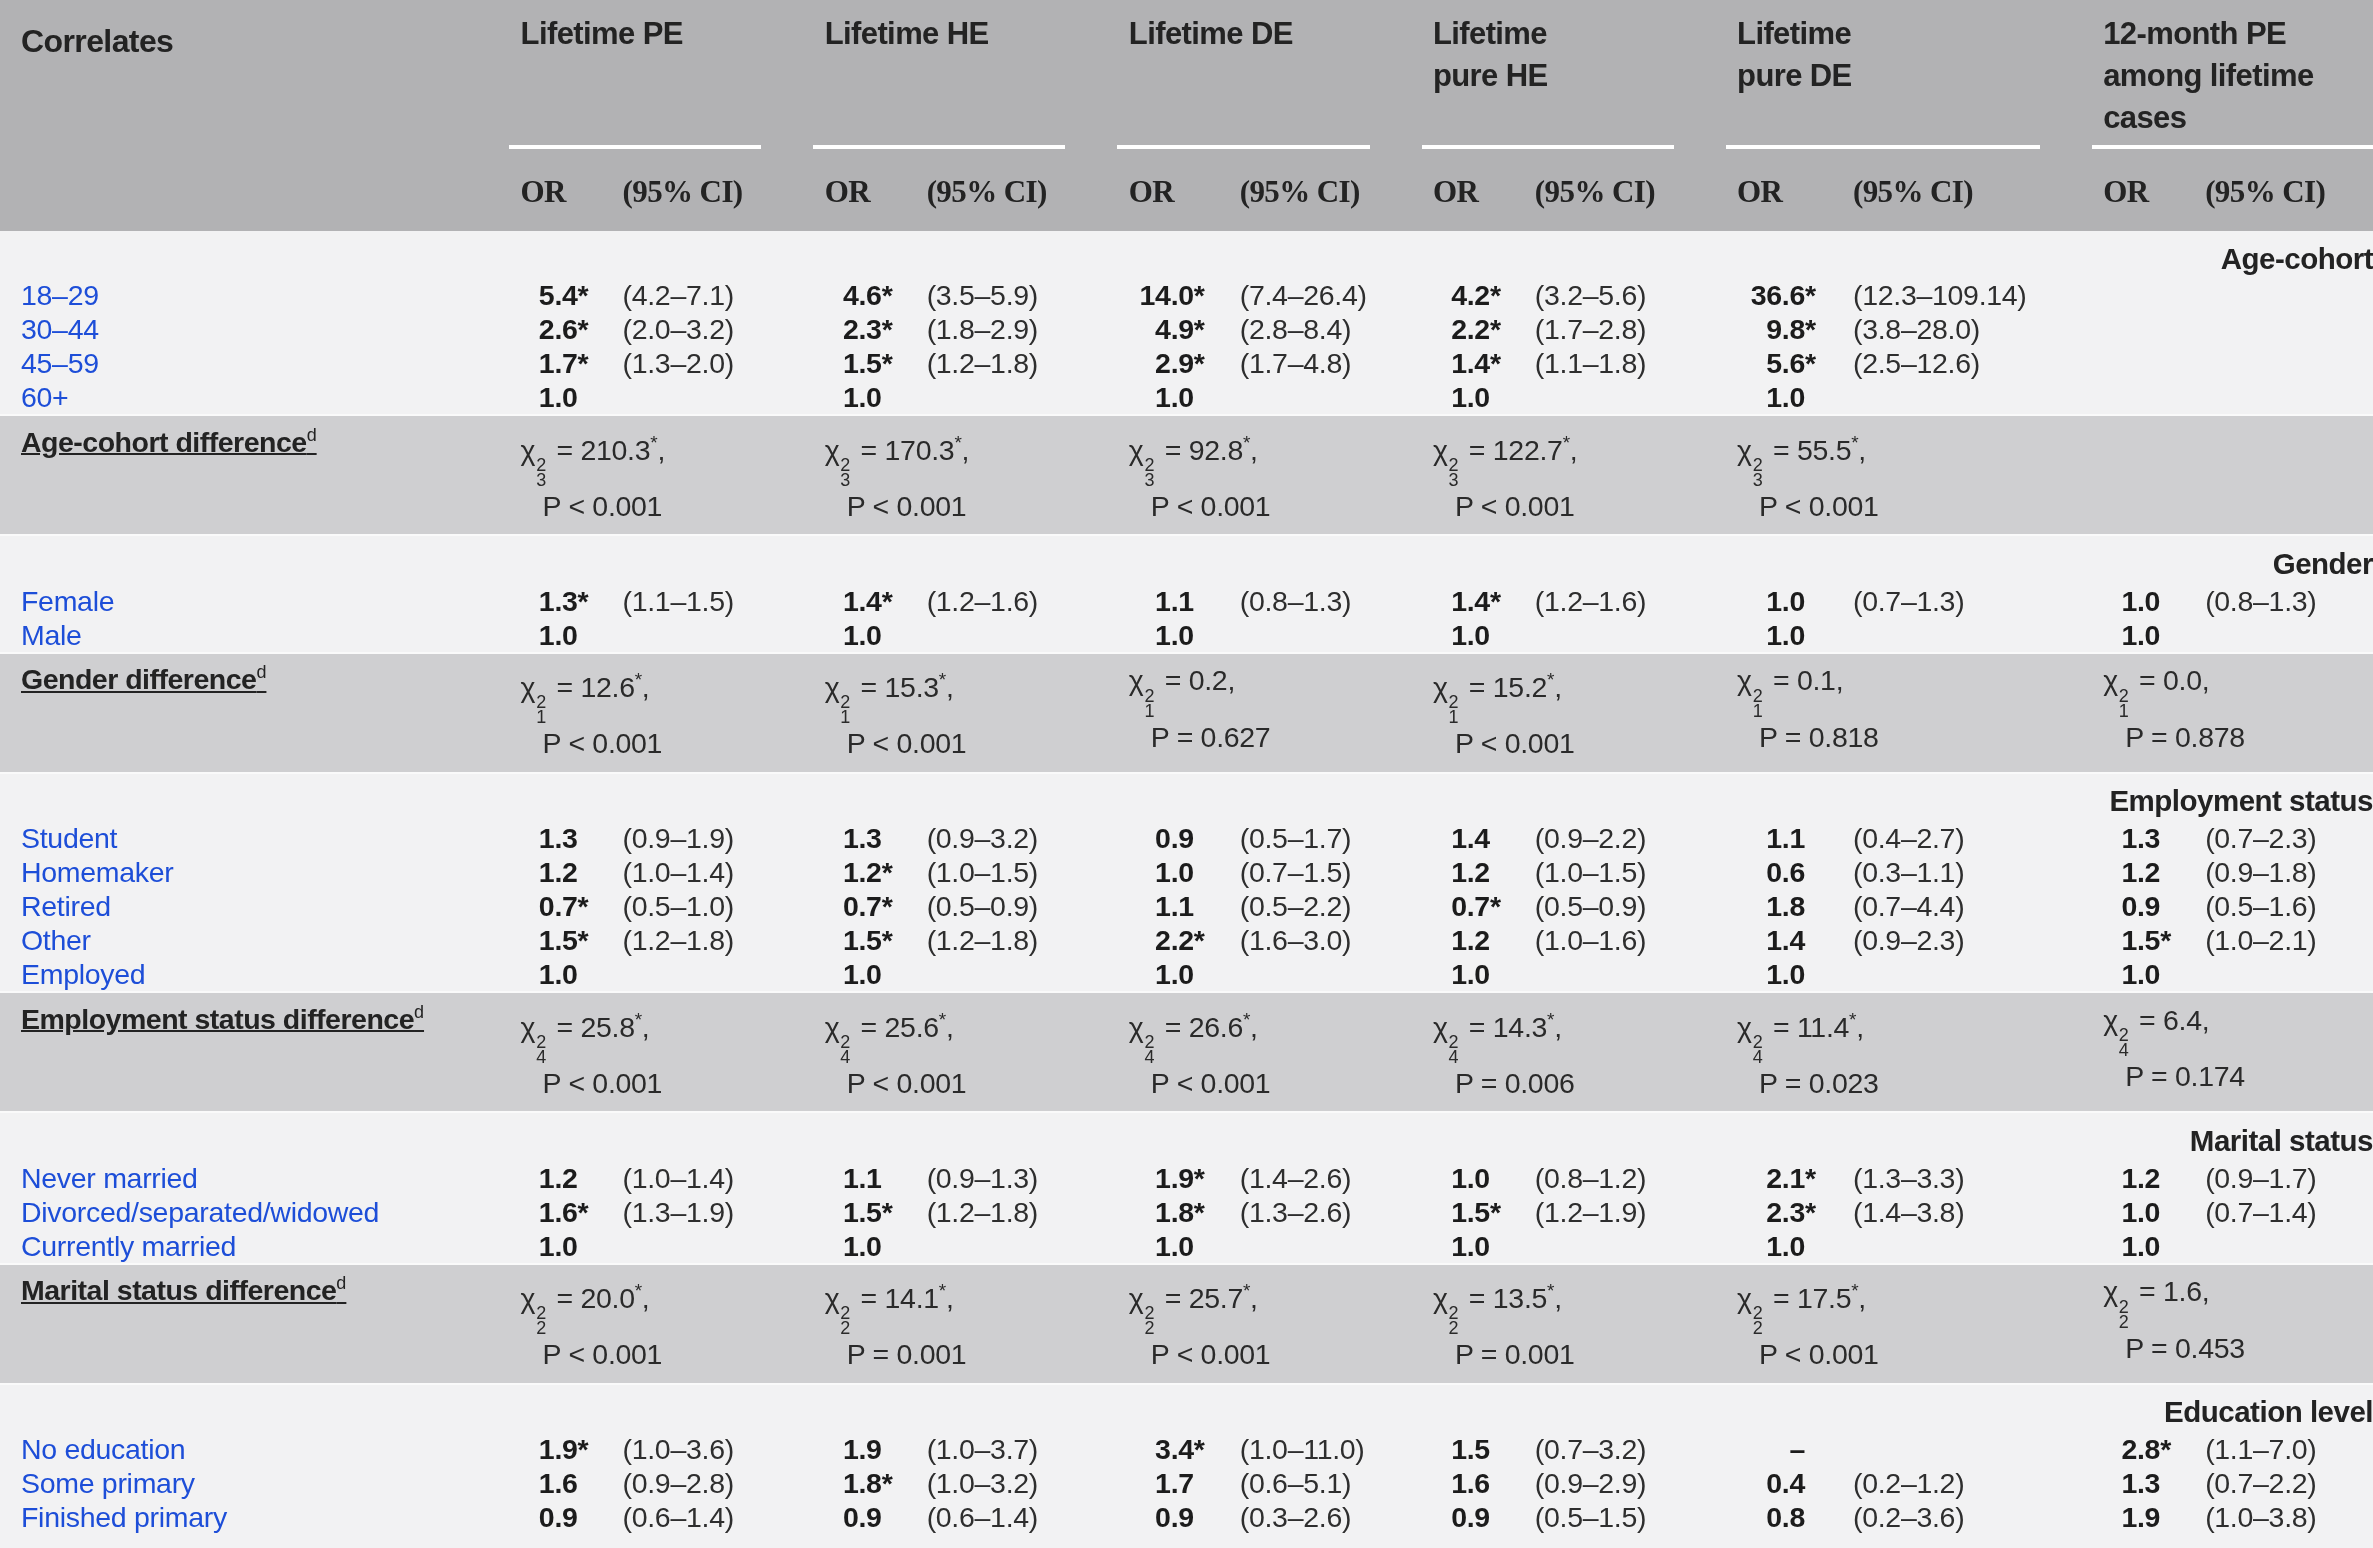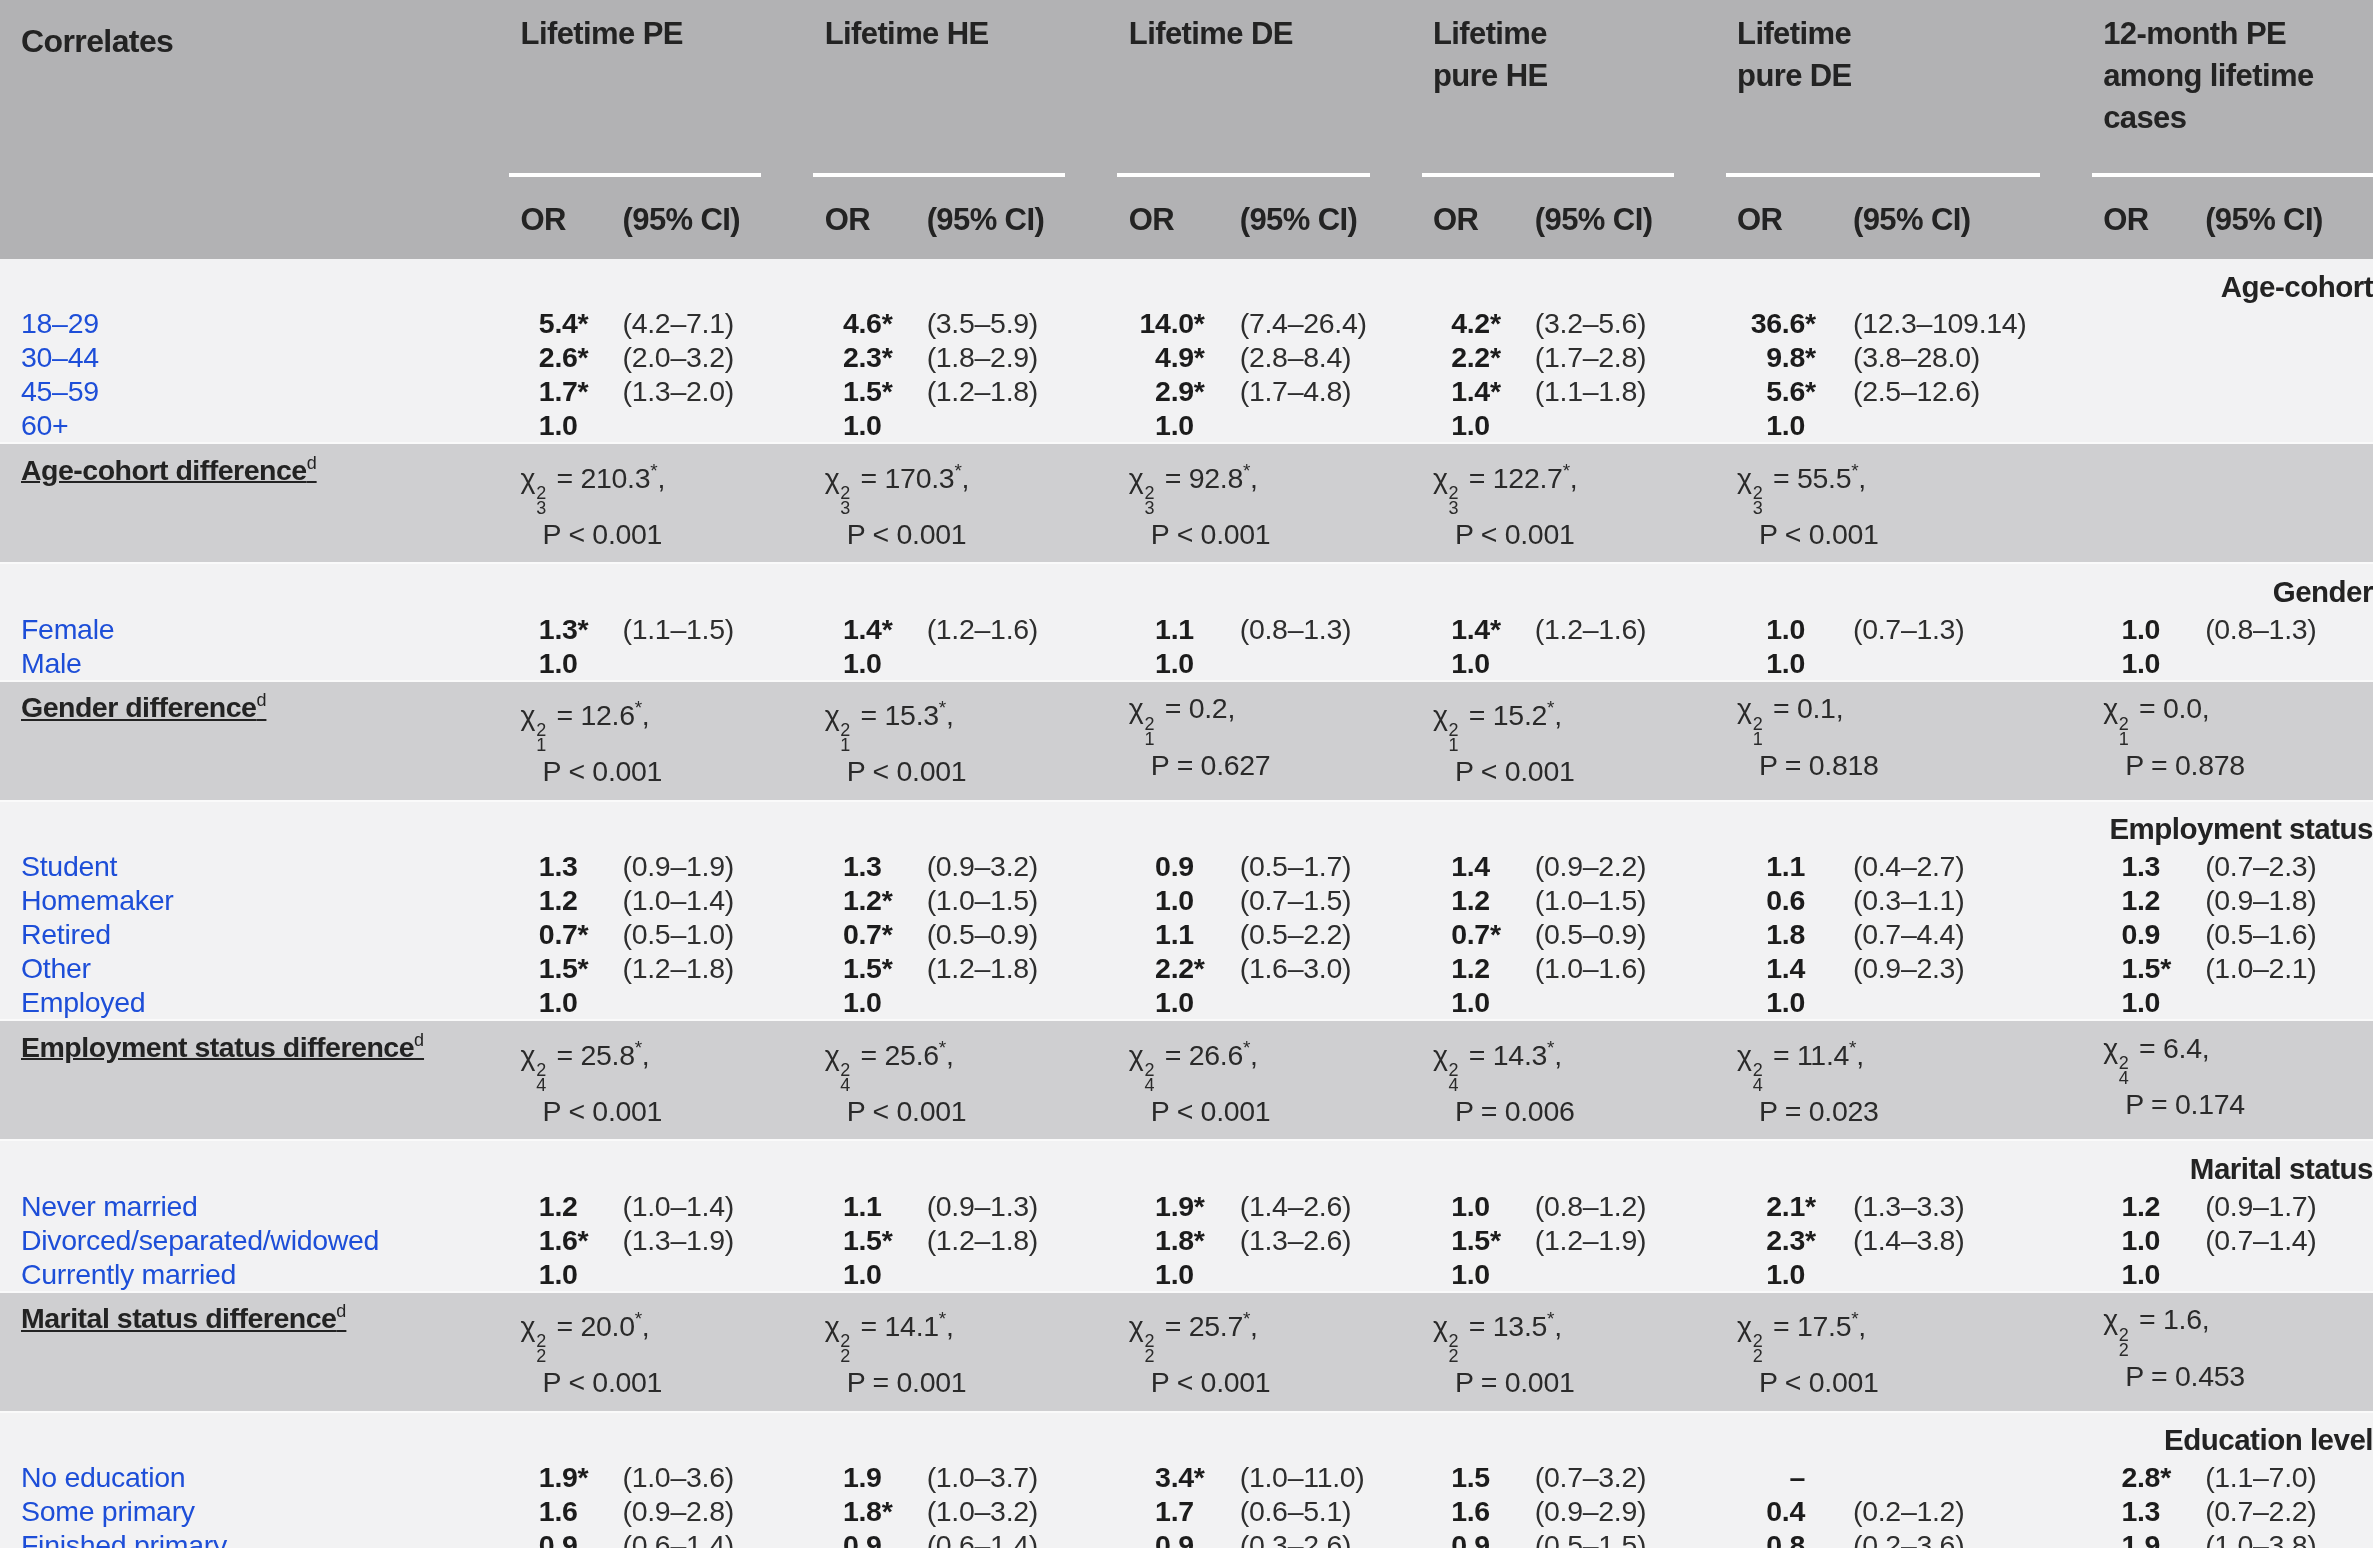--- a/index.html
+++ b/index.html
@@ -13,28 +13,28 @@
   col.c-or0{width:100px;} col.c-ci0{width:204px;}
   col.c-or1{width:100px;} col.c-ci1{width:204px;}
   col.c-or2{width:109px;} col.c-ci2{width:195px;}
   col.c-or3{width:100px;} col.c-ci3{width:204px;}
   col.c-or4{width:114px;} col.c-ci4{width:252px;}
   col.c-or5{width:100px;} col.c-ci5{width:181px;}
 
   
   thead td{background:#b2b2b4;}
   td.label-head div{padding:13.3px 0 0 21px;font-weight:bold;font-size:32px;letter-spacing:-0.6px;margin-top:10px;}
-  td.group-head{height:173px;}
+  td.group-head{height:145px;}
   .gh{padding:13.3px 0 0 11.4px;font-weight:bold;font-size:31px;line-height:42px;letter-spacing:-0.6px;}
   td.or-h,td.ci-h{height:86px;}
   .rule{height:0;border-top:4.8px solid #ffffff;}
   td.or-h .rule{width:100%;}
   td.ci-h .rule{width:calc(100% - 52px);}
   td.ci-h.last .rule{width:100%;}
-  .shl{font-weight:bold;font-size:31px;padding-top:25px;letter-spacing:-0.6px;}
+  .shl{font-weight:bold;font-size:31px;padding-top:25px;letter-spacing:-0.6px;font-family:Liberation Serif, serif;}
   td.or-h .shl{padding-left:11.4px;}
   td.ci-h .shl{padding-left:13.3px;}
 
   
   tr.section-title td{font-weight:bold;font-size:29.5px;padding:10.5px 0 2.9px 21px;letter-spacing:-0.5px;height:32px;text-align:right;}
   tr.data-row td{font-size:28.5px;line-height:34px;height:34px;}
   td.label-cell{padding-left:21px;color:#1d4ed8;font-weight:400;}
   td.or-cell{padding-left:11.4px;white-space:nowrap;}
   .or-num{display:inline-block;text-align:right;font-weight:bold;color:#1c1c1c;width:57px;}
   td.g2 .or-num{width:65px;}

